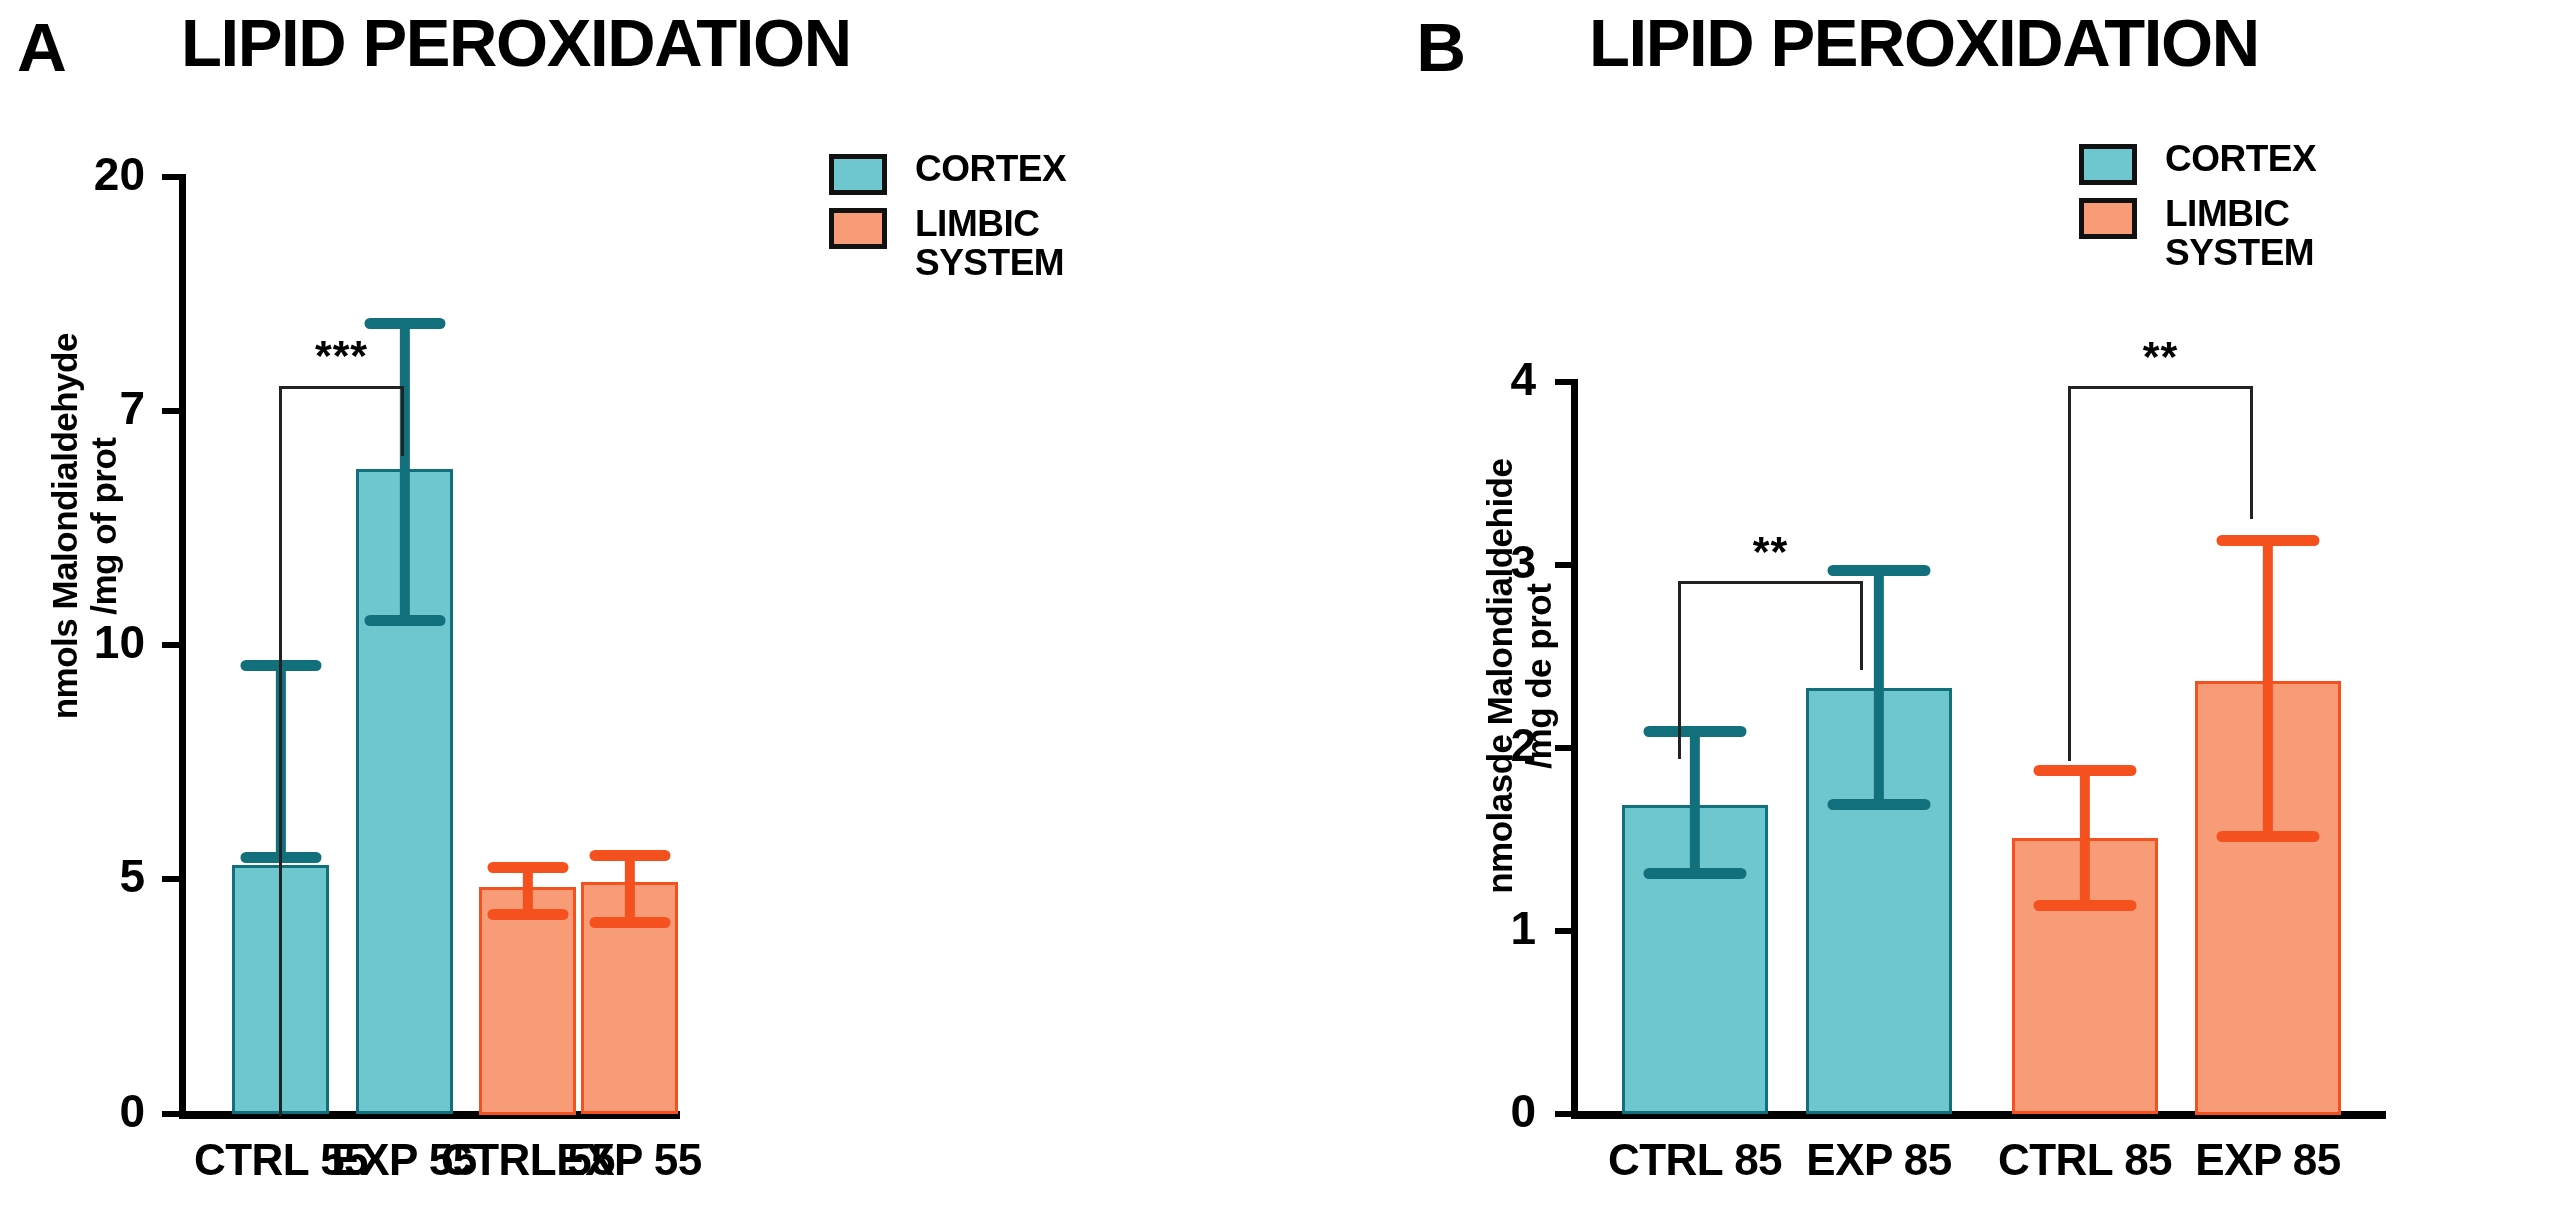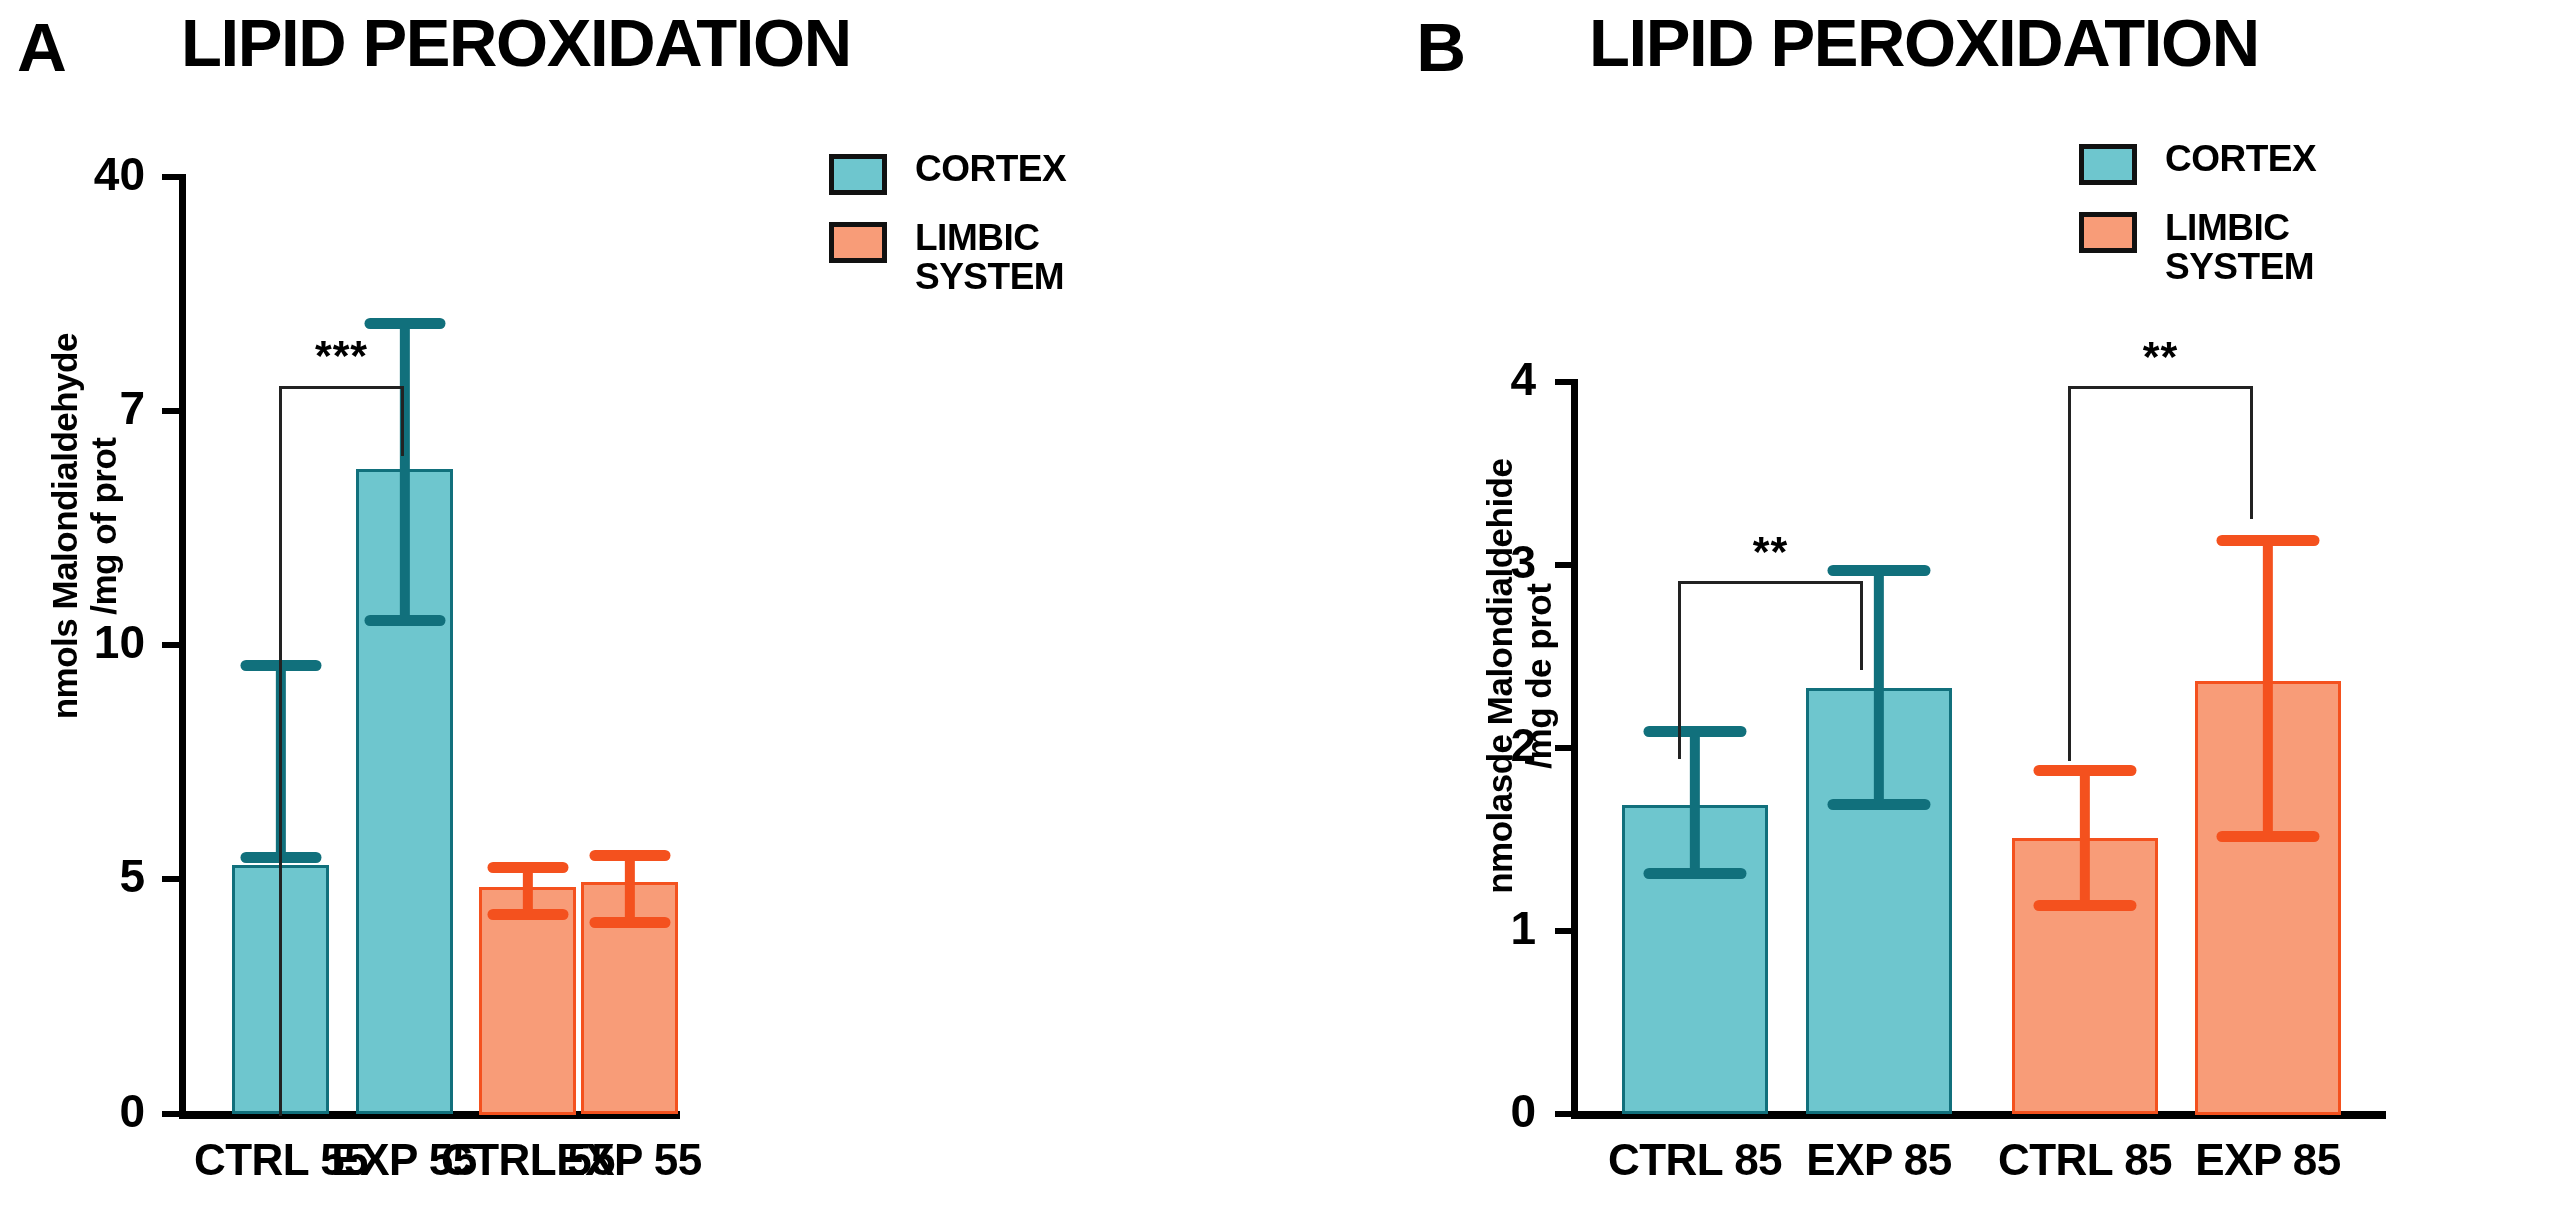--- a/index.html
+++ b/index.html
@@ -43,21 +43,21 @@
     letter-spacing: -1.4px;
     white-space: nowrap;
     margin-left: 42px;
   }
 
   
   .legend {
     position: absolute;
     display: flex;
     flex-direction: column;
-    gap: 24px;
+    gap: 10px;
   }
   .legend-row {
     display: flex;
     flex-direction: row;
     align-items: flex-start;
     gap: 28px;
   }
   .legend-swatch {
     width: 58px;
     height: 41px;
@@ -205,21 +205,21 @@
 
     <div class="yaxis-line" style="left:179px; top:174px; height:941px;"></div>
     <div class="xaxis-line" style="left:179px; top:1111px; width:501px;"></div>
 
     <div class="ytick" style="left:162px; top:174px;"></div>
     <div class="ytick" style="left:162px; top:408px;"></div>
     <div class="ytick" style="left:162px; top:642px;"></div>
     <div class="ytick" style="left:162px; top:876px;"></div>
     <div class="ytick" style="left:162px; top:1111px;"></div>
 
-    <div class="yticklabel" style="left:37px; top:174px;  width:108px;">40</div>
+    <div class="yticklabel" style="left:37px; top:174px;  width:108px;">20</div>
     <div class="yticklabel" style="left:37px; top:408px;  width:108px;">7</div>
     <div class="yticklabel" style="left:37px; top:642px;  width:108px;">10</div>
     <div class="yticklabel" style="left:37px; top:876px;  width:108px;">5</div>
     <div class="yticklabel" style="left:37px; top:1111px; width:108px;">0</div>
 
     <div class="bar cortex" style="left:232px; top:865px; width:97px; height:249px;"></div>
     <div class="errbar cortex" style="left:232px; top:652px; width:97px; height:288px;">
       <div class="stem" style="top:13px; height:193px;"></div>
       <div class="cap" style="top:7.5px;  width:81px;"></div>
       <div class="cap" style="top:200px; width:81px;"></div>

